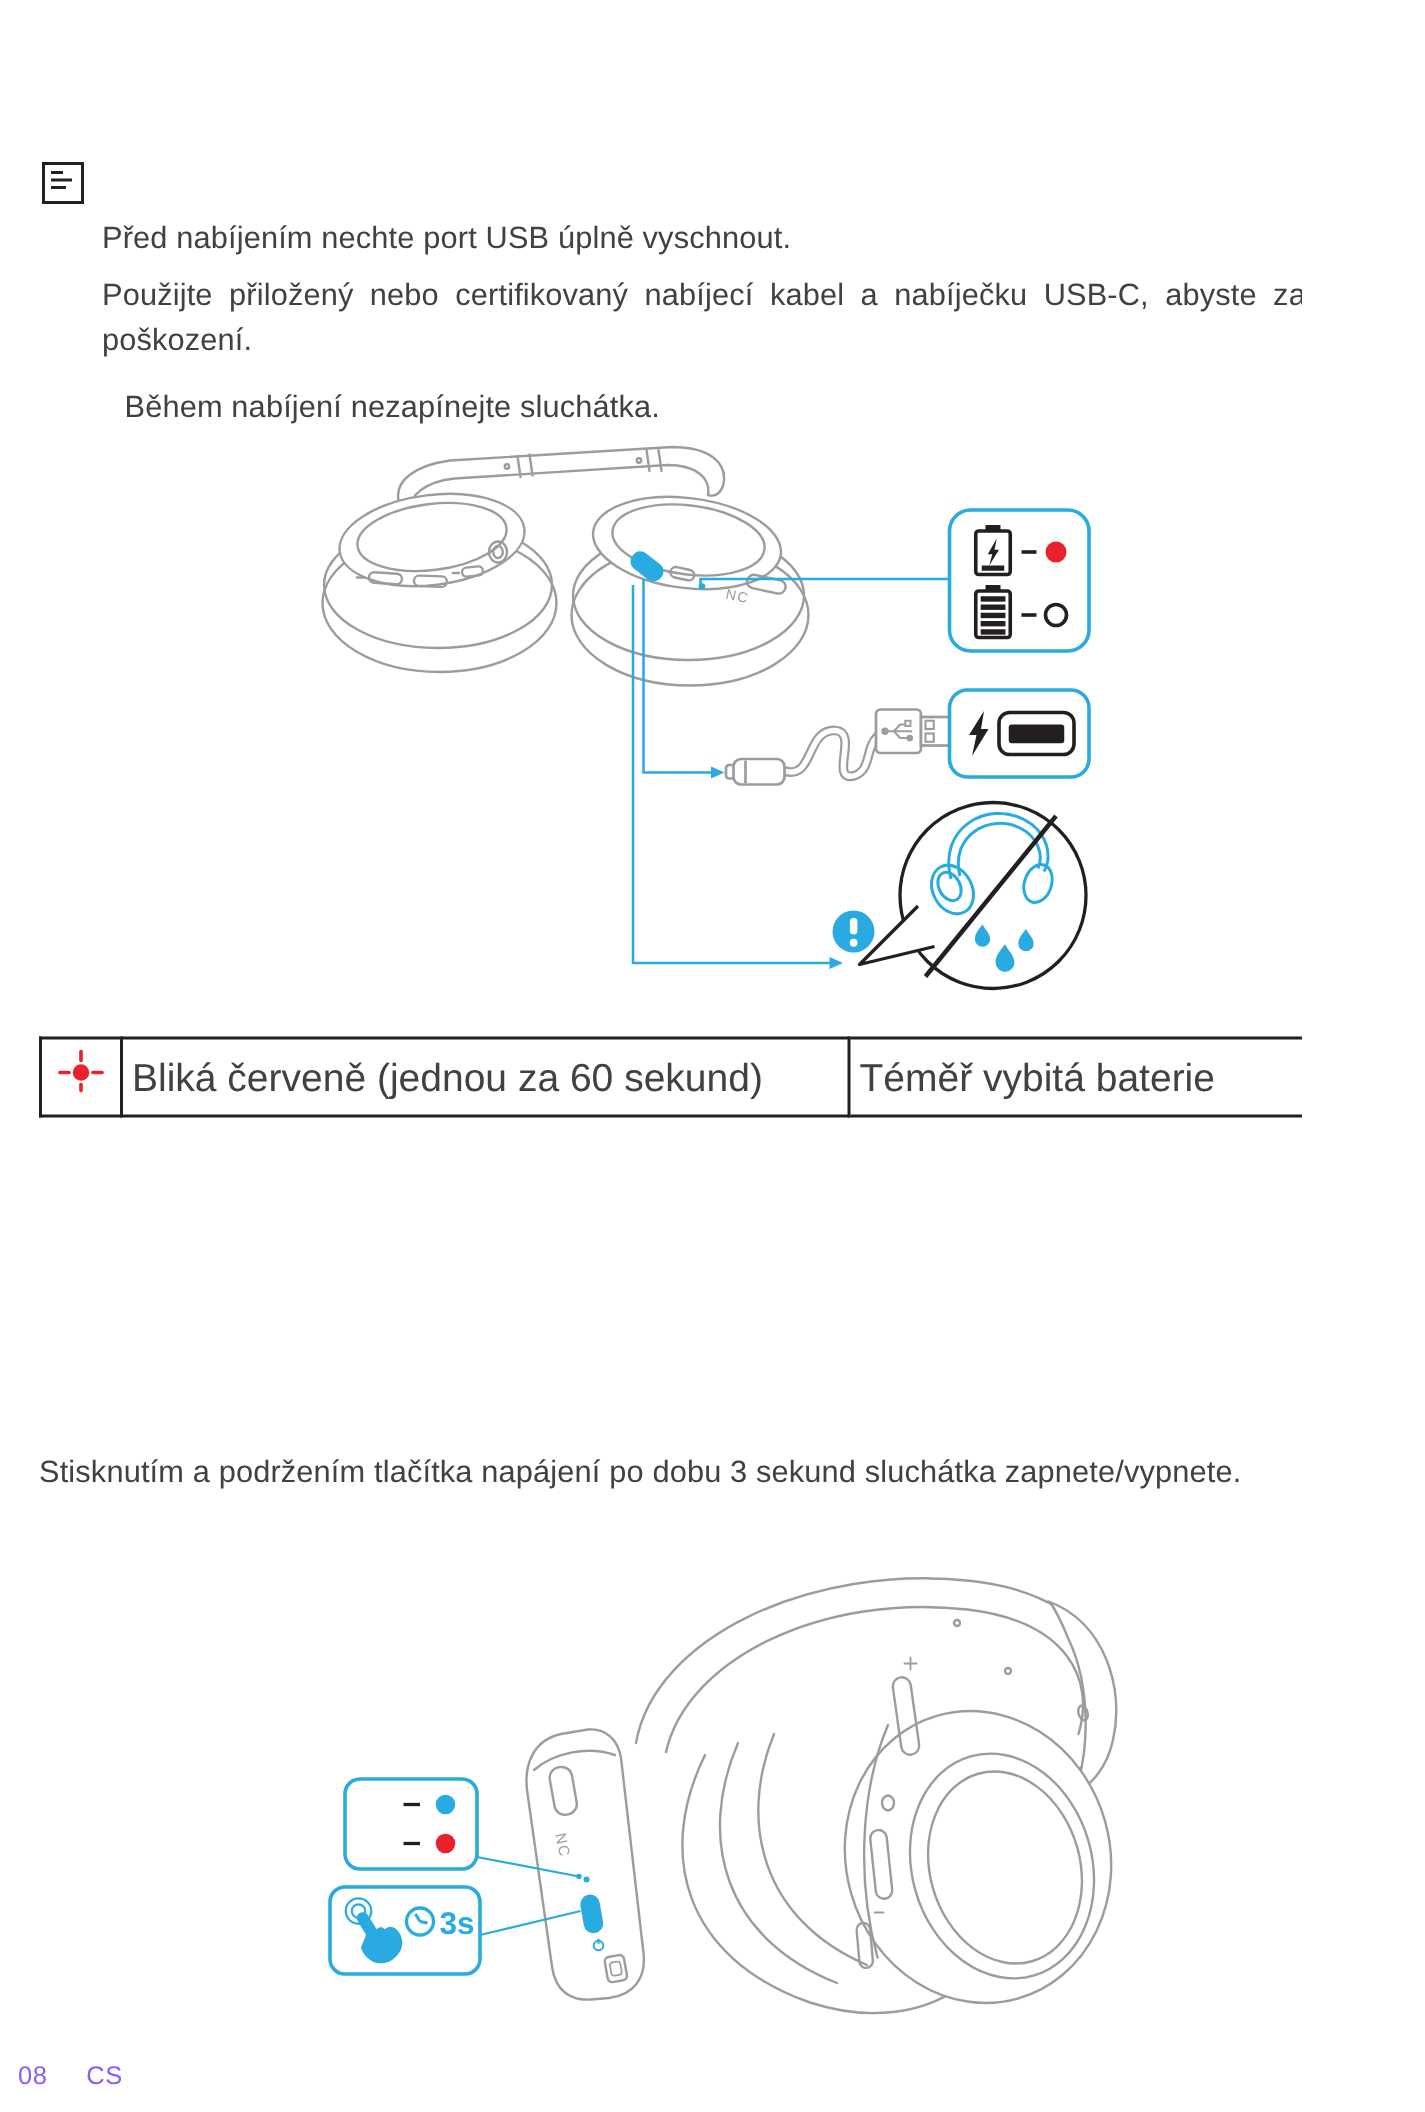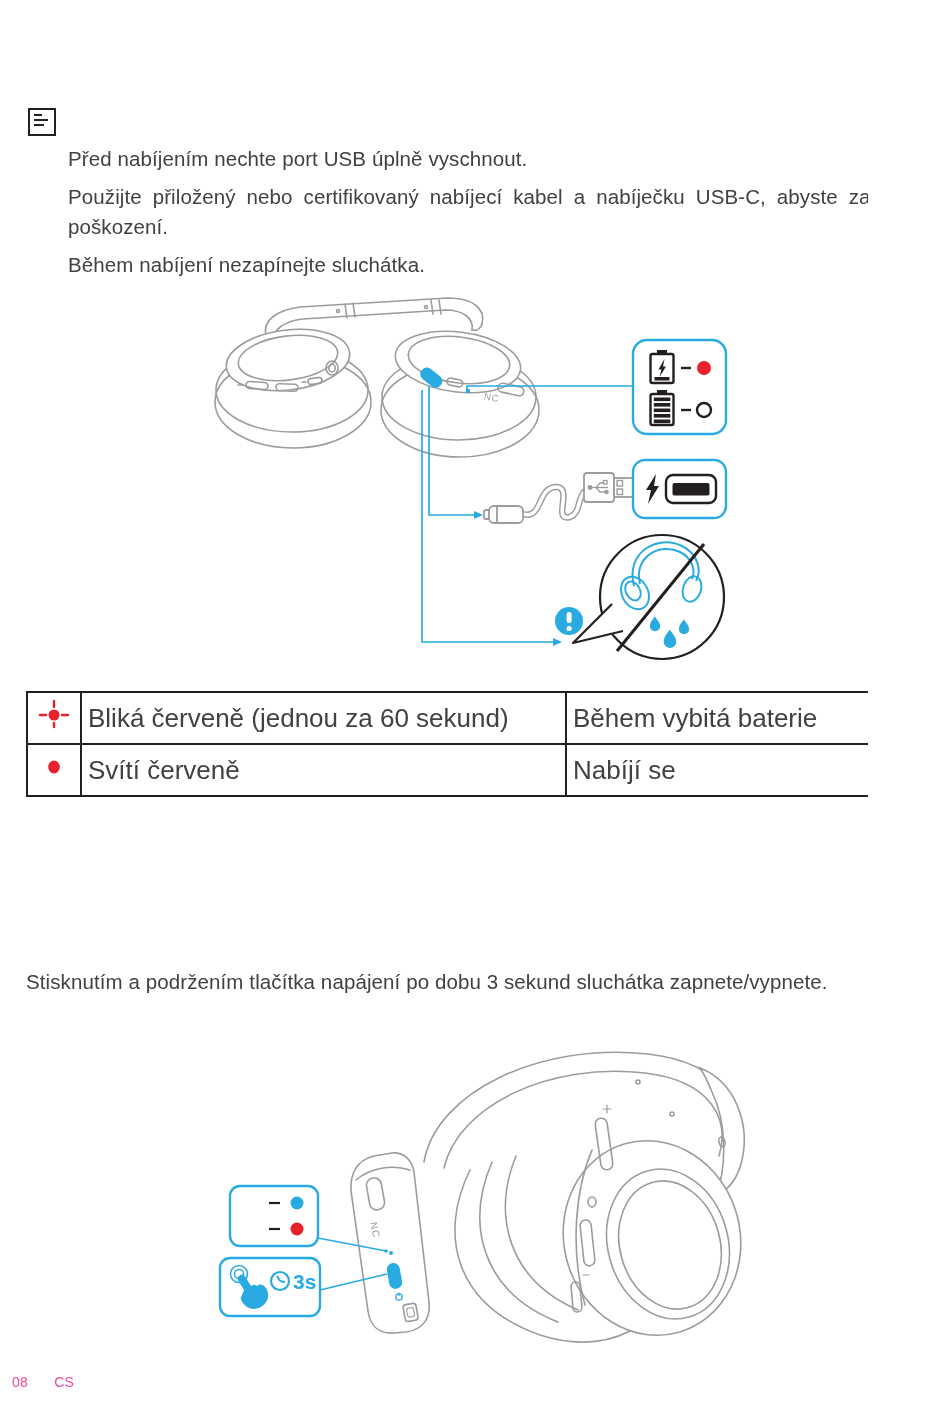--- a/index.html
+++ b/index.html
@@ -12,39 +12,39 @@
   .just{text-align:justify;}
   
   .note-icon{width:24px;height:24px;border:2px solid #231f20;background:#fff;}
   .note-icon i{display:block;position:absolute;height:2.2px;background:#231f20;}
   
   table.led{border-collapse:collapse;width:898px;table-layout:fixed;}
   table.led td{border:2px solid #231f20;height:50px;font-size:26px;color:#414042;
     padding:0 4px 0 6px;vertical-align:middle;}
   table.led td.ic{text-align:center;padding:0;}
   
-  .footer{font-size:14px;color:#ec4899;letter-spacing:.3px;}
+  .footer{font-size:17px;color:#8b5cf6;letter-spacing:.3px;}
   .footer span{margin-right:26px;}
   svg text{font-family:"Liberation Sans", sans-serif;}
 </style>
 </head>
 <body>
 
 <div id="page">
 
   <div class="abs note-icon" style="left:28px;top:108px;">
     <i style="left:4px;top:4px;width:8px;"></i>
     <i style="left:4px;top:9px;width:14px;"></i>
     <i style="left:4px;top:14px;width:10px;"></i>
   </div>
 
   <div class="abs" style="left:68px;top:144px;width:858px;">
     <p class="para" style="margin:0 0 8px 0;">Před nabíjením nechte port USB úplně vyschnout.</p>
     <p class="para just" style="margin:4px 0 8px 0;">Použijte přiložený nebo certifikovaný nabíjecí kabel a nabíječku USB-C, abyste zabránili poškození.</p>
-    <p class="para" style="margin:0;">Během nabíjení nezapínejte sluchátka.</p>
+    <p class="para" style="margin:15px;">Během nabíjení nezapínejte sluchátka.</p>
   </div>
 
   <svg class="abs" style="left:0;top:290px;" width="950" height="400" viewBox="0 0 950 400">
     <g fill="none" stroke="#9a9c9e" stroke-width="1.6" stroke-linecap="round">
 
       <path d="M 266 45 C 262 30 278 20 300 17 L 448 8 C 472 8 486 18 482 34"></path>
       <path d="M 273 52 C 272 40 284 31 303 29 L 445 20 C 463 20 474 28 472 40"></path>
       <path d="M 266 45 Q 269 53 273 52"></path>
         <path d="M 482 34 Q 479 42 472 40"></path>
       <line x1="345" y1="14" x2="347" y2="28"></line>
@@ -182,30 +182,21 @@
             <circle cx="18" cy="18" r="5.5" fill="#e8212d"></circle>
             <g stroke="#e8212d" stroke-width="2.4" stroke-linecap="round">
               <line x1="4" y1="18" x2="10" y2="18"></line>
                 <line x1="26" y1="18" x2="32" y2="18"></line>
               <line x1="18" y1="4" x2="18" y2="10"></line>
                 <line x1="18" y1="26" x2="18" y2="30"></line>
             </g>
           </svg>
         </td>
         <td>Bliká červeně (jednou za 60 sekund)</td>
-        <td>Během vybitá baterie</td>
-      </tr>
-      <tr>
-        <td class="ic">
-          <svg width="36" height="36" viewBox="0 0 36 36">
-              <ellipse cx="18" cy="18" rx="5.8" ry="6.5" fill="#e8212d"></ellipse>
-            </svg>
-        </td>
-        <td>Svítí červeně</td>
-        <td>Nabíjí se</td>
+        <td>Téměř vybitá baterie</td>
       </tr>
     </tbody>
   </table>
 
   <p class="abs para" style="left:26px;top:966px;width:845px;margin:0;line-height:32px;">Stisknutím a podržením tlačítka napájení po dobu 3 sekund sluchátka zapnete/vypnete.</p>
 
   <svg class="abs" style="left:0;top:1030px;" width="950" height="330" viewBox="0 0 950 330">
     <g fill="none" stroke="#9a9c9e" stroke-width="1.6" stroke-linecap="round">
 
       <path d="M 424 132 C 436 62 540 12 648 24 C 726 33 748 80 737 122 C 733 137 724 148 713 153"></path>

